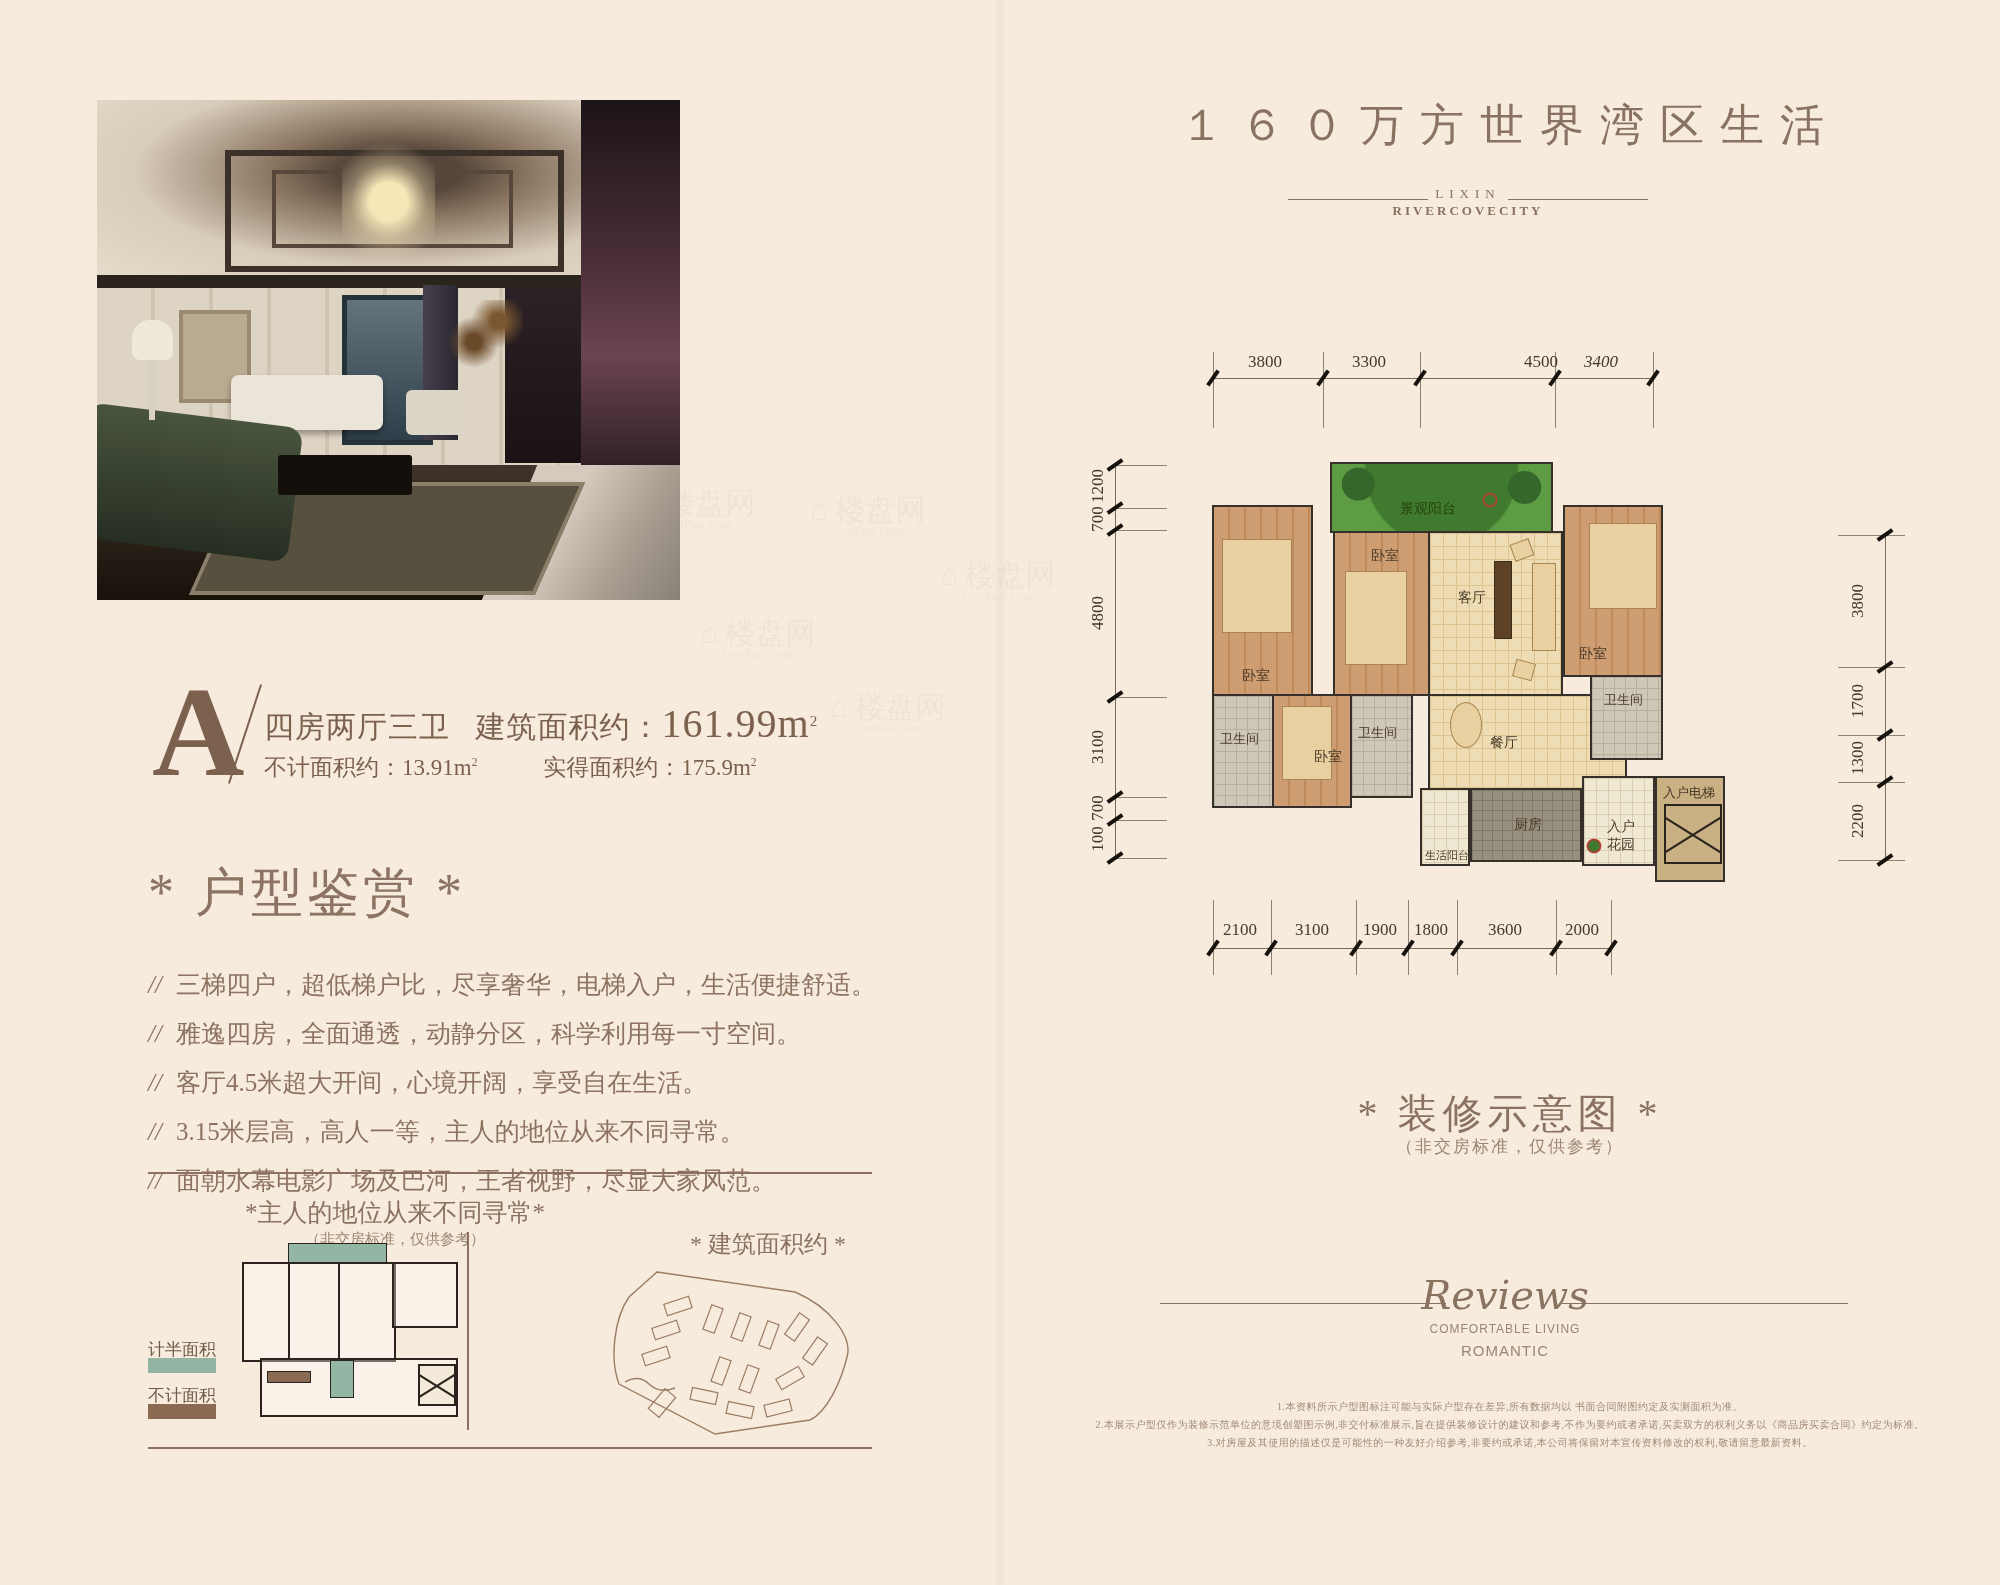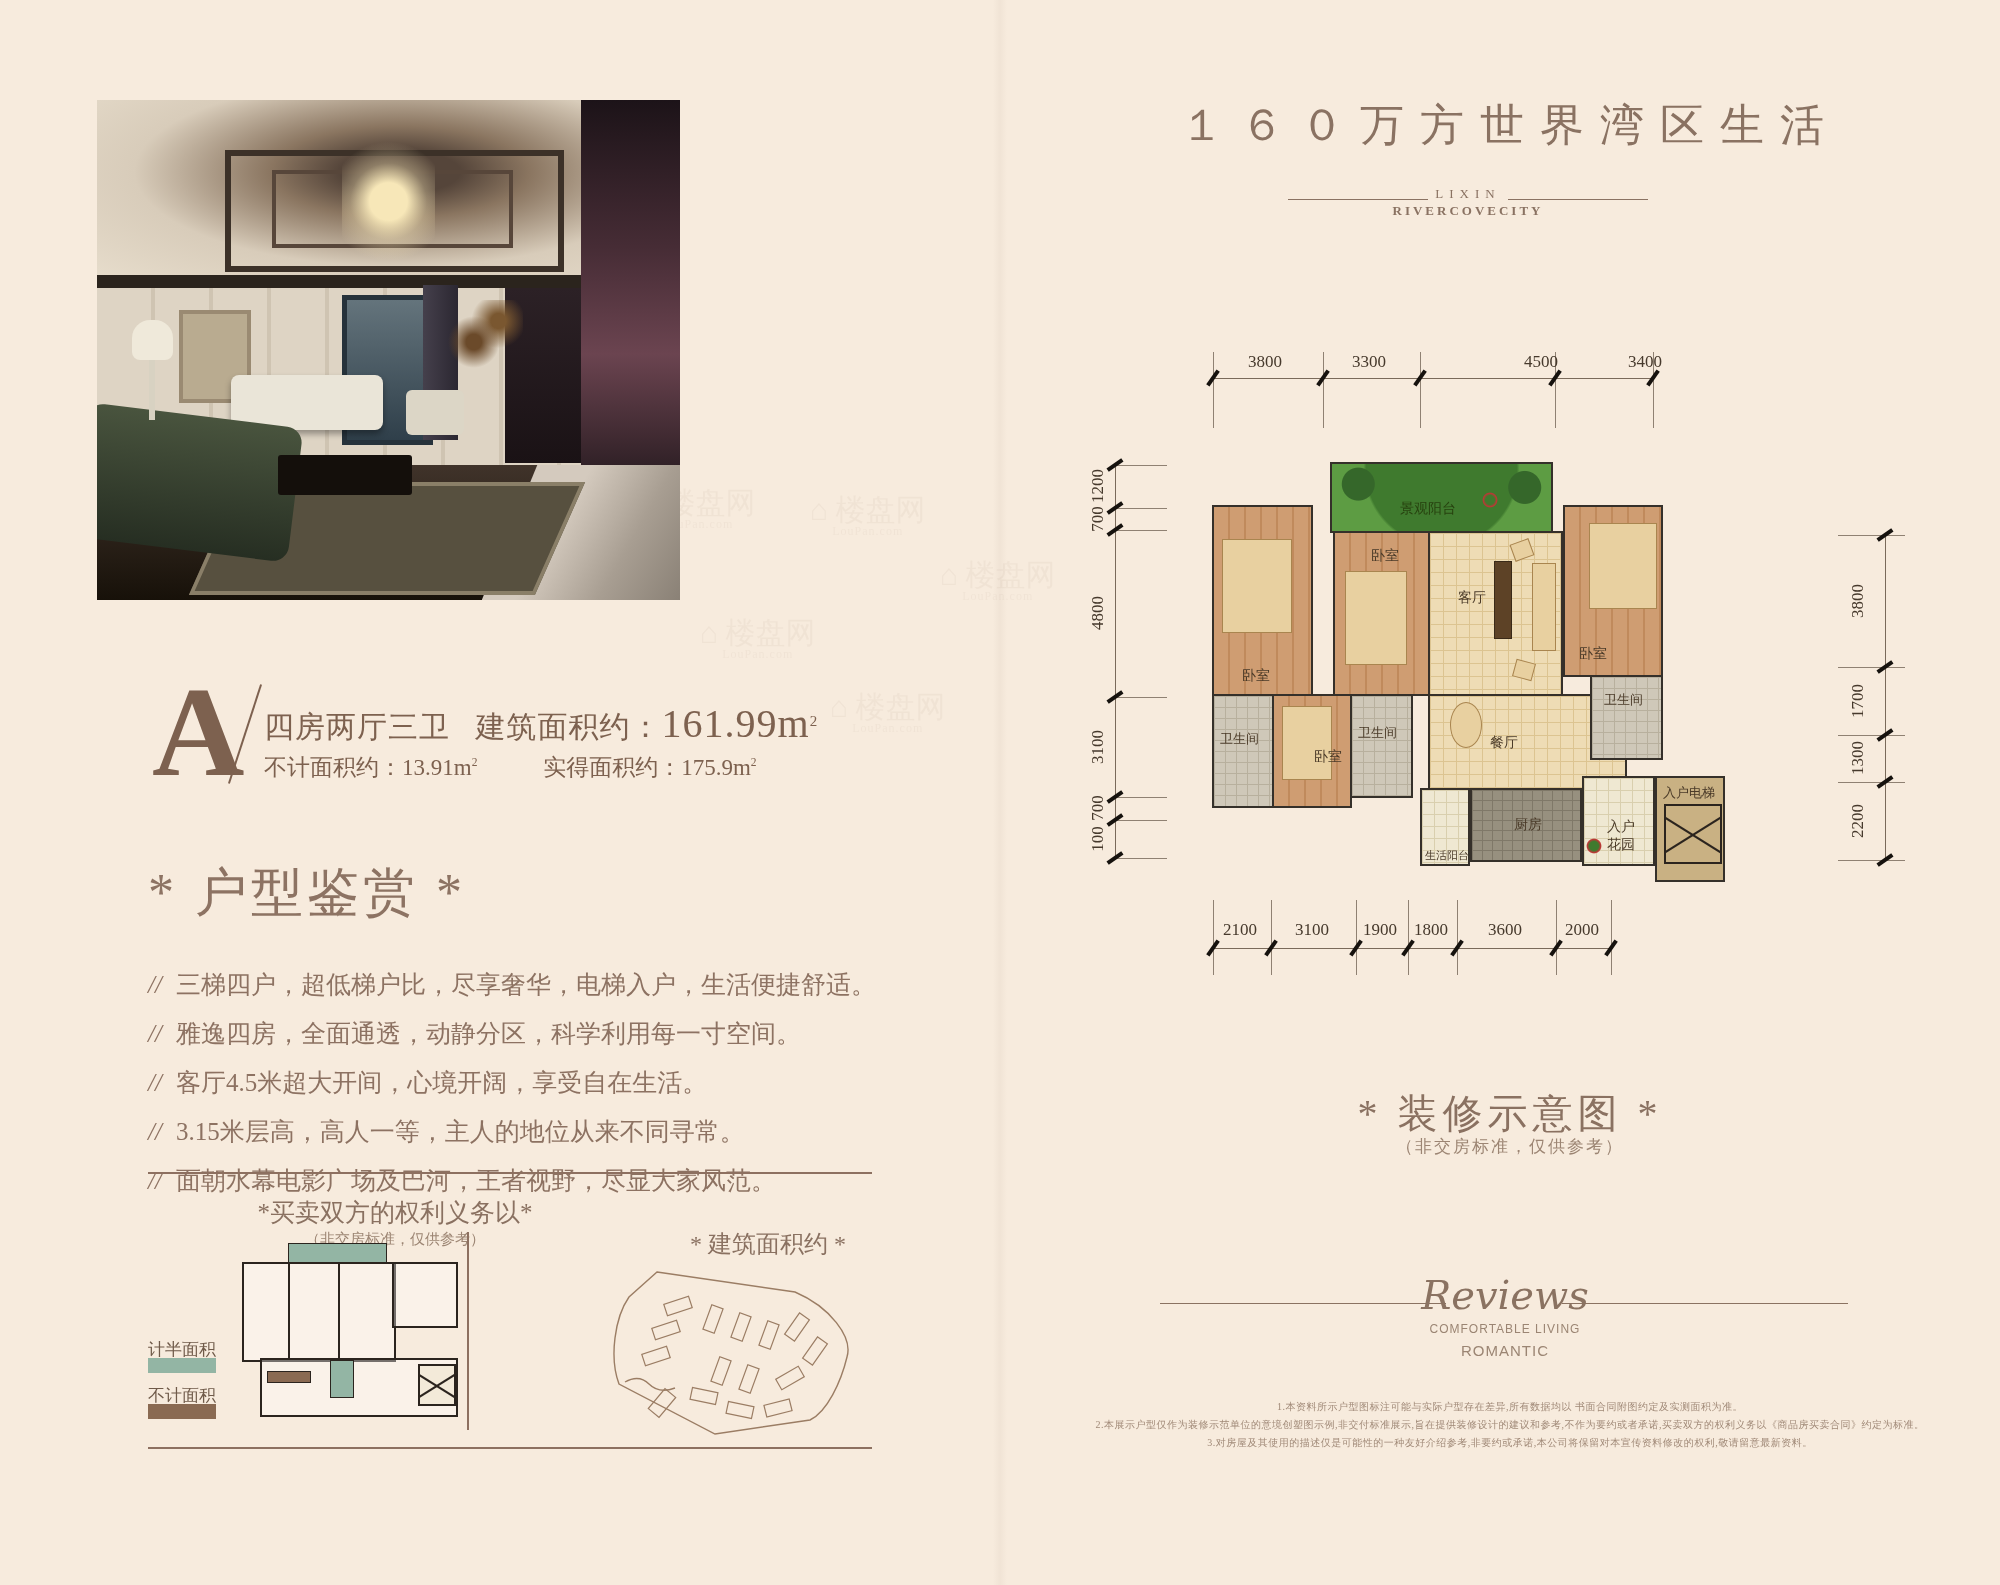--- a/index.html
+++ b/index.html
@@ -184,21 +184,21 @@
 <div class="abs app-title">* 户型鉴赏 *</div>
 <ul class="abs bullets">
   <li><span class="mk">//</span><span>三梯四户，超低梯户比，尽享奢华，电梯入户，生活便捷舒适。</span></li>
   <li><span class="mk">//</span><span>雅逸四房，全面通透，动静分区，科学利用每一寸空间。</span></li>
   <li><span class="mk">//</span><span>客厅4.5米超大开间，心境开阔，享受自在生活。</span></li>
   <li><span class="mk">//</span><span>3.15米层高，高人一等，主人的地位从来不同寻常。</span></li>
   <li><span class="mk">//</span><span>面朝水幕电影广场及巴河，王者视野，尽显大家风范。</span></li>
 </ul>
 <div class="abs rule" style="left:148px;top:1172px;width:724px;height:2px;"></div>
 
-<div class="abs diag-title">*买卖双方的权利义务以*</div>
+<div class="abs diag-title">*主人的地位从来不同寻常*</div>
 <div class="abs diag-note">（非交房标准，仅供参考）</div>
 
 <div class="abs legend-label" style="left:148px;top:1338px;">计半面积</div>
 <div class="abs legend-swatch sw-teal" style="left:148px;top:1358px;"></div>
 <div class="abs legend-label" style="left:148px;top:1384px;">不计面积</div>
 <div class="abs legend-swatch sw-brown" style="left:148px;top:1404px;"></div>
 
 <div class="abs" style="left:242px;top:1243px;width:215px;height:172px;">
   <div class="abs mini-teal" style="left:46px;top:0;width:97px;height:19px;"></div>
   <div class="abs mini" style="left:0;top:19px;width:150px;height:96px;"></div>
@@ -315,21 +315,21 @@
   <div class="abs dim-ext" style="left:1555px;top:352px;width:1px;height:76px;"></div>
   <div class="abs dim-ext" style="left:1653px;top:352px;width:1px;height:76px;"></div>
   <div class="abs dim-tick tick-h" style="left:1213px;top:378px;"></div>
   <div class="abs dim-tick tick-h" style="left:1323px;top:378px;"></div>
   <div class="abs dim-tick tick-h" style="left:1420px;top:378px;"></div>
   <div class="abs dim-tick tick-h" style="left:1555px;top:378px;"></div>
   <div class="abs dim-tick tick-h" style="left:1653px;top:378px;"></div>
   <div class="abs dim-label" style="left:1248px;top:352px;">3800</div>
   <div class="abs dim-label" style="left:1352px;top:352px;">3300</div>
   <div class="abs dim-label" style="left:1524px;top:352px;">4500</div>
-  <div class="abs dim-label" style="left:1628px;top:352px;">3400</div>
+  <div class="abs dim-label" style="left:1584px;top:352px;font-style:italic;">3400</div>
 
   <div class="abs dim-line" style="left:1213px;top:948px;width:398px;height:1px;"></div>
   <div class="abs dim-ext" style="left:1213px;top:900px;width:1px;height:75px;"></div>
   <div class="abs dim-ext" style="left:1271px;top:900px;width:1px;height:75px;"></div>
   <div class="abs dim-ext" style="left:1356px;top:900px;width:1px;height:75px;"></div>
   <div class="abs dim-ext" style="left:1408px;top:900px;width:1px;height:75px;"></div>
   <div class="abs dim-ext" style="left:1457px;top:900px;width:1px;height:75px;"></div>
   <div class="abs dim-ext" style="left:1556px;top:900px;width:1px;height:75px;"></div>
   <div class="abs dim-ext" style="left:1611px;top:900px;width:1px;height:75px;"></div>
   <div class="abs dim-tick tick-h" style="left:1213px;top:948px;"></div>

